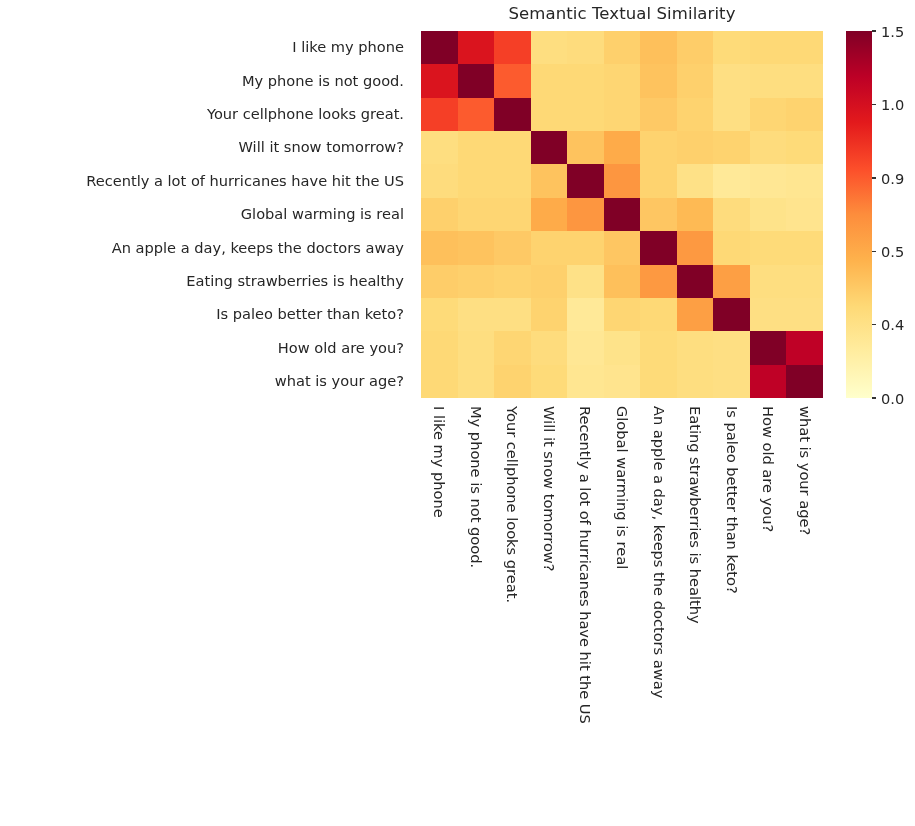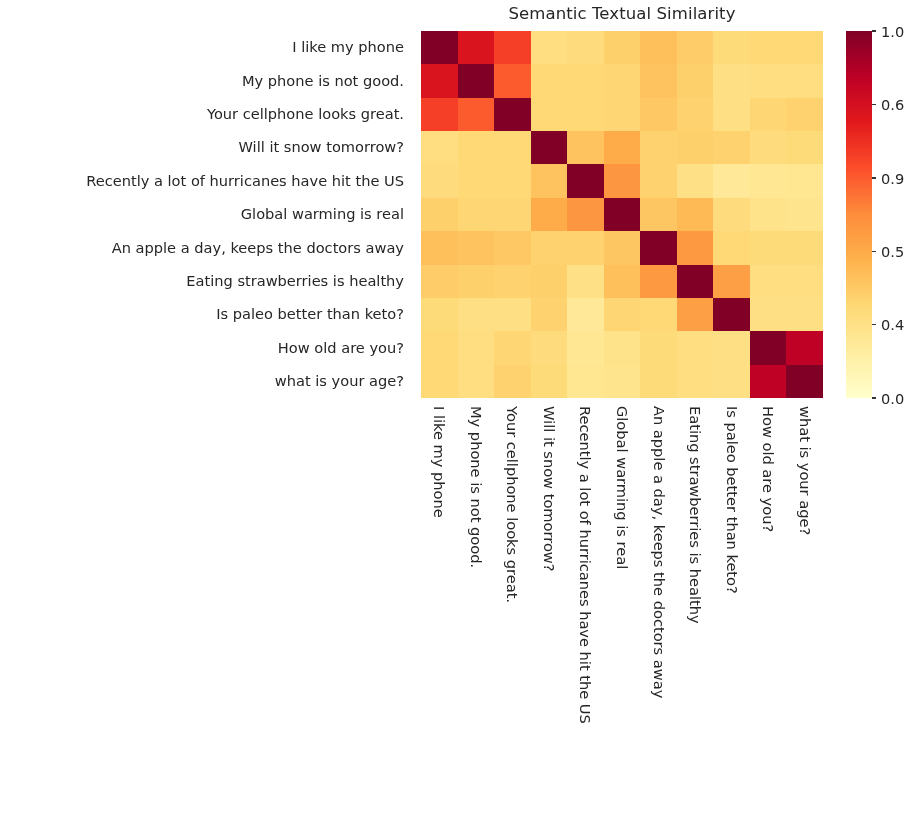--- a/index.html
+++ b/index.html
@@ -343,21 +343,21 @@
       <div class="cb-tick" style="top: 220.2px;">
         <span class="tick-mark"></span>
         <span class="tick-text">0.5</span>
       </div>
       <div class="cb-tick" style="top: 146.8px;">
         <span class="tick-mark"></span>
         <span class="tick-text">0.9</span>
       </div>
       <div class="cb-tick" style="top: 73.4px;">
         <span class="tick-mark"></span>
-        <span class="tick-text">0.6</span>
+        <span class="tick-text">1.0</span>
       </div>
       <div class="cb-tick" style="top: 0px;">
         <span class="tick-mark"></span>
-        <span class="tick-text">1.0</span>
+        <span class="tick-text">1.5</span>
       </div>
     </div>
 
 </div>
 
 </body></html>

